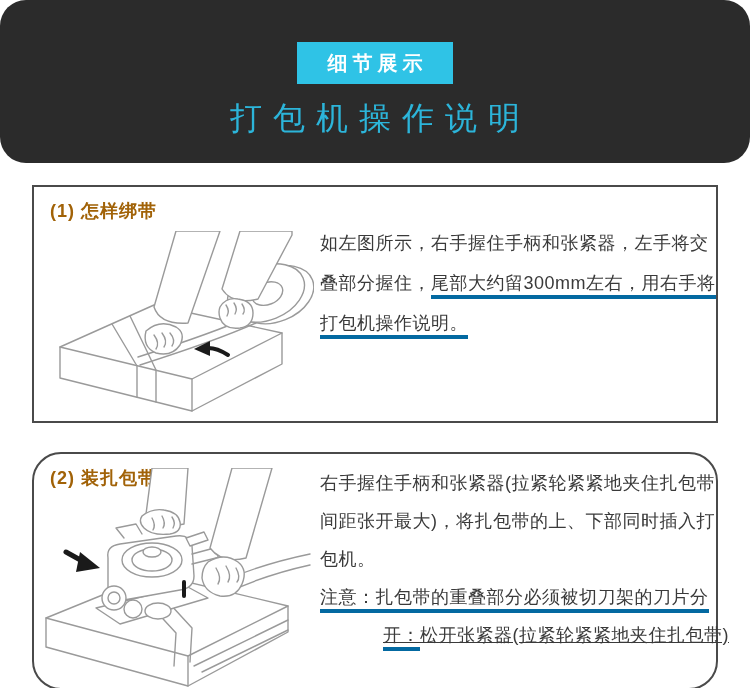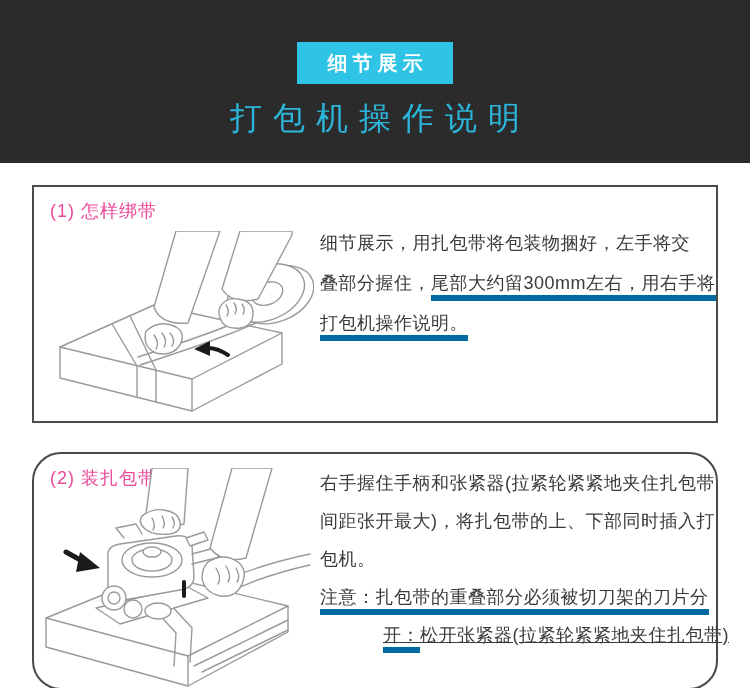--- a/index.html
+++ b/index.html
@@ -10,21 +10,21 @@
     --body-text:#3a3a3a;
     --line-art:#9a9a9a;
     --arrow:#1a1a1a;
   }
   *{margin:0;padding:0;box-sizing:border-box;}
   html,body{background:#ffffff;}
   body{font-family:"Liberation Sans","DejaVu Sans",sans-serif;}
   .page{position:relative;width:750px;height:688px;background:#ffffff;overflow:hidden;margin:0 auto;}
 
   
-  .header{position:absolute;left:0;top:0;width:750px;height:163px;background:var(--header-bg);}
+  .header{position:absolute;left:0;top:0;width:750px;height:163px;background:var(--header-bg);border-radius:26px;}
   .badge{
     position:absolute;left:50%;top:42px;transform:translateX(-50%);
     min-width:156px;height:42px;background:var(--accent);
     color:#ffffff;font-size:20px;font-weight:bold;letter-spacing:5px;
     display:flex;align-items:center;justify-content:center;
     padding:0 18px 0 23px;
   }
   .main-title{
     position:absolute;left:0;top:97px;width:100%;
     text-align:center;color:var(--title-text);
@@ -34,36 +34,36 @@
 
   
   .panel{
     position:absolute;left:32px;width:686px;height:238px;
     background:#ffffff;border:2px solid var(--panel-border);
   }
   .panel-1{top:185px;}
   .panel-2{top:452px;border-radius:29px;}
   .panel-title{
     position:absolute;left:16px;top:12px;
-    font-size:18px;font-weight:normal;color:#ec4899;letter-spacing:1px;
+    font-size:18px;font-weight:bold;color:#a16207;letter-spacing:1px;
   }
   .illustration{position:absolute;}
   .panel-1 .illustration{left:8px;top:44px;}
   .panel-2 .illustration{left:2px;top:14px;}
 
   .panel-text{
     position:absolute;left:286px;width:400px;
     font-size:18px;color:var(--body-text);
   }
   .panel-1 .panel-text{top:36px;}
   .panel-1 .text-line{line-height:40px;}
   .panel-2 .panel-text{top:10px;}
   .panel-2 .text-line{line-height:38px;}
   .text-line{white-space:nowrap;letter-spacing:0.5px;}
-  .u{border-bottom:6px solid #0369a1;padding-bottom:2px;}
+  .u{border-bottom:4px solid #0369a1;padding-bottom:2px;}
 
   
   svg .ln{fill:none;stroke:var(--line-art);stroke-width:1.4;stroke-linecap:round;stroke-linejoin:round;}
   svg .wh{fill:#ffffff;stroke:var(--line-art);stroke-width:1.4;stroke-linecap:round;stroke-linejoin:round;}
   svg .blk{fill:var(--arrow);stroke:none;}
   svg .blkln{fill:none;stroke:var(--arrow);stroke-width:5;stroke-linecap:round;}
 </style>
 </head>
 <body>
 
@@ -119,21 +119,21 @@
         <path class="ln" d="M184,74 q4,6 1,11 M192,72 q4,6 1,11 M200,73 q4,6 1,10"></path>
       </g>
 
       <g>
         <path d="M186,124 Q174,116 164,117" fill="none" stroke="#1a1a1a" stroke-width="4" stroke-linecap="round"></path>
         <polygon class="blk" points="168,110 152,118 168,125"></polygon>
       </g>
     </svg>
 
     <div class="panel-text">
-        <div class="text-line"><span>细节展示，用扎包带将包装物捆好，左手将交</span></div>
+        <div class="text-line"><span>如左图所示，右手握住手柄和张紧器，左手将交</span></div>
         <div class="text-line"><span>叠部分握住，</span><span class="u">尾部大约留300mm左右，用右手将</span></div>
         <div class="text-line"><span class="u">打包机操作说明。</span></div>
       </div>
   </div>
 
   <div class="panel panel-2">
     <div class="panel-title">(2) 装扎包带</div>
 
     <svg class="illustration" width="276" height="220" viewBox="0 0 276 220">
 

